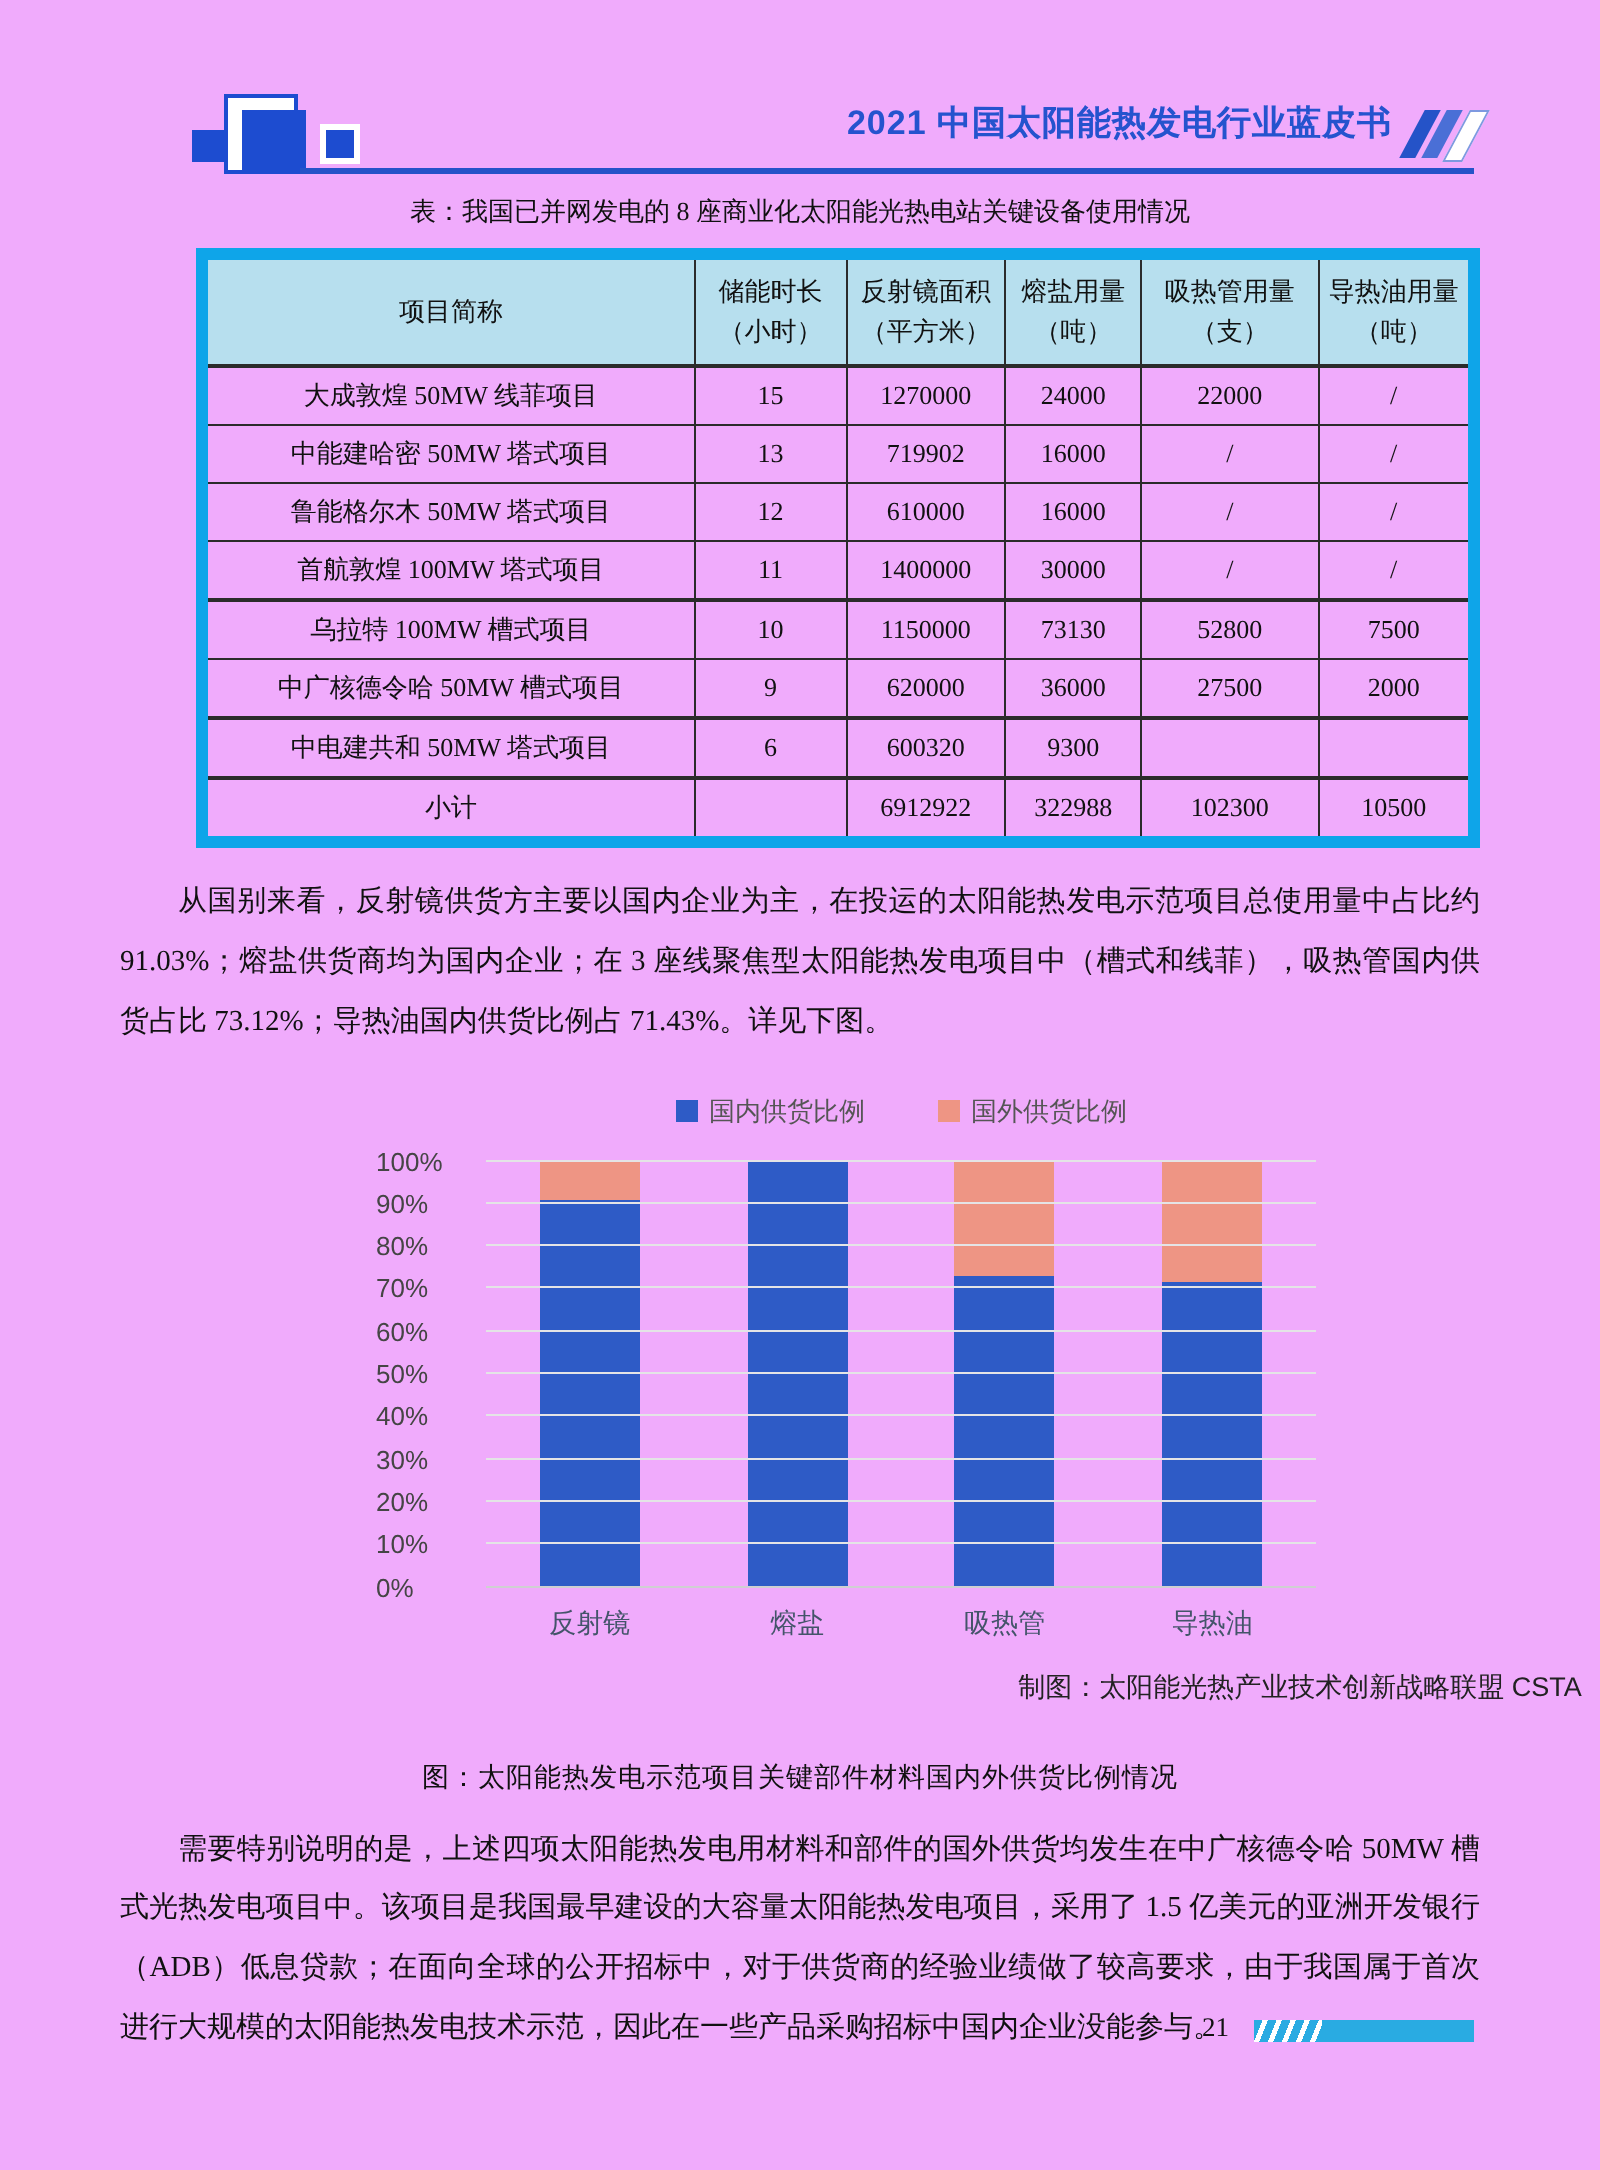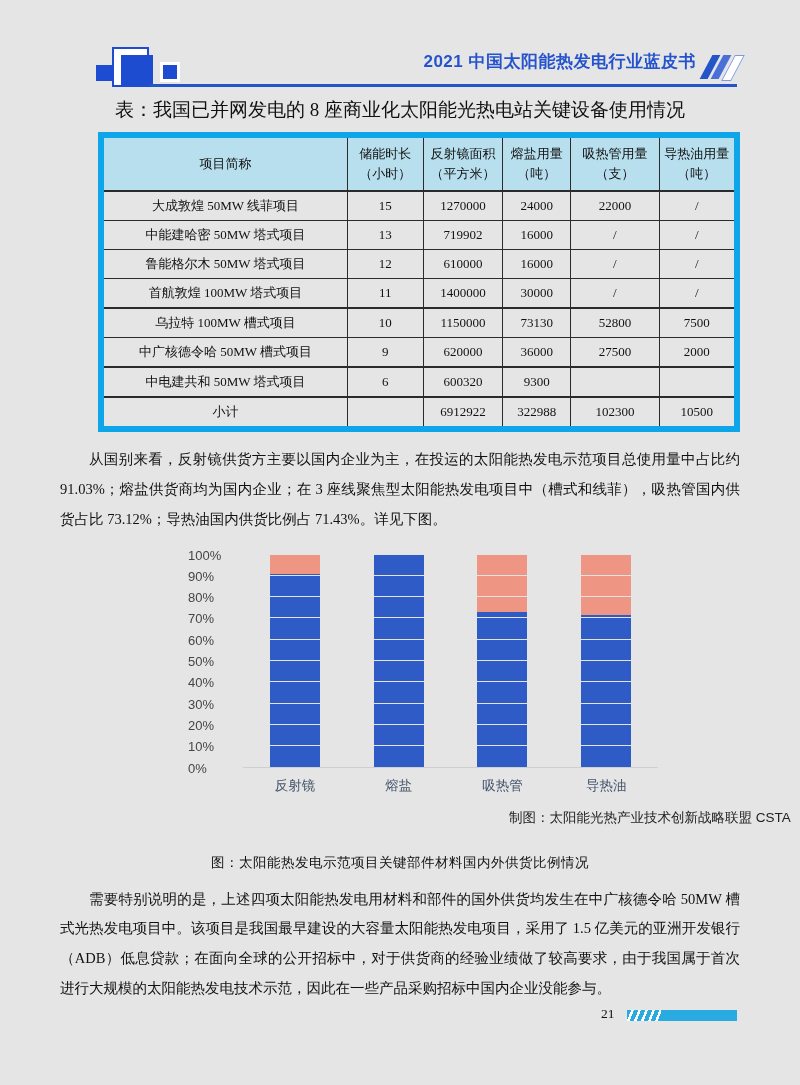--- a/index.html
+++ b/index.html
@@ -1,33 +1,33 @@
 <!DOCTYPE html>
 <html><head>
 <meta charset="utf-8">
 <style>
   html,body{margin:0;padding:0;background:#ffffff;}
-  .page{position:relative;width:800px;height:1085px;background:#e5e5e5;overflow:hidden;
+  .page{position:relative;width:800px;height:1085px;background:#f0abfc;overflow:hidden;
         font-family:"Liberation Serif","DejaVu Serif",serif;color:#111;}
 
   
   .logo-sq{position:absolute;background:#1d4cd0;}
   .logo-outline{position:absolute;background:#fff;border:2px solid #1d4cd0;}
   .header-rule{position:absolute;left:150px;top:84px;width:587px;height:3px;background:#2553c8;}
   .header-title{position:absolute;top:50px;right:104px;font-family:"Liberation Sans","DejaVu Sans",sans-serif;
                 font-weight:bold;font-size:17px;color:#2553ce;letter-spacing:0.5px;}
   .header-slashes{position:absolute;top:55px;right:62px;display:flex;gap:3px;}
   .header-slashes span{display:block;width:8px;height:24px;transform:skewX(-28deg);}
   .header-slashes .s1{background:#2553c8;}
   .header-slashes .s2{background:#4a6fd6;}
   .header-slashes .s3{background:#fff;border:1.5px solid #7e99e0;}
 
   
   .content{padding:97px 60px 0 60px;}
-  .table-caption{text-align:center;font-size:19px;margin:0 0 9px 0;}
+  .table-caption{text-align:center;font-size:13px;margin:0 0 9px 0;}
 
   table.data-table{border-collapse:collapse;border:6px solid #0ea5e9;margin-left:38px;
                    font-size:13px;text-align:center;table-layout:fixed;}
   .data-table th{background:#b7dfee;font-weight:normal;white-space:pre-line;height:52px;
                  border:1px solid #2b2b2b;border-bottom:2px solid #2b2b2b;line-height:1.55;padding:0 2px;}
   .data-table td{border:1px solid #2b2b2b;height:28px;padding:0 2px;}
   .data-table tr.sep td{border-top:2px solid #2b2b2b;}
   .data-table td.note-cell{text-align:left;padding:8px 7px;height:auto;font-size:13px;}
 
   p.body-par{font-size:14.5px;line-height:2.06;text-align:justify;text-indent:2em;margin:13px 0 0 0;}
@@ -170,20 +170,30 @@
             <td>322988</td>
             <td>102300</td>
             <td>10500</td>
           </tr>
         </tbody>
     </table>
 
     <p class="body-par">从国别来看，反射镜供货方主要以国内企业为主，在投运的太阳能热发电示范项目总使用量中占比约 91.03%；熔盐供货商均为国内企业；在 3 座线聚焦型太阳能热发电项目中（槽式和线菲），吸热管国内供货占比 73.12%；导热油国内供货比例占 71.43%。详见下图。</p>
 
     <div class="chart">
+      <div class="chart-legend">
+          <div class="legend-item">
+            <span class="legend-swatch" style="background: rgb(46, 91, 198);"></span>
+            <span>国内供货比例</span>
+          </div>
+          <div class="legend-item">
+            <span class="legend-swatch" style="background: rgb(238, 149, 132);"></span>
+            <span>国外供货比例</span>
+          </div>
+        </div>
       <div class="chart-plot">
         <div class="chart-bars">
             <div class="bar-col">
               <div class="bar-seg" style="bottom: 0px; height: 91.03%; background: rgb(46, 91, 198);"></div>
               <div class="bar-seg" style="bottom: 91.03%; height: 8.97%; background: rgb(238, 149, 132);"></div>
             </div>
             <div class="bar-col">
               <div class="bar-seg" style="bottom: 0px; height: 100%; background: rgb(46, 91, 198);"></div>
             </div>
             <div class="bar-col">

